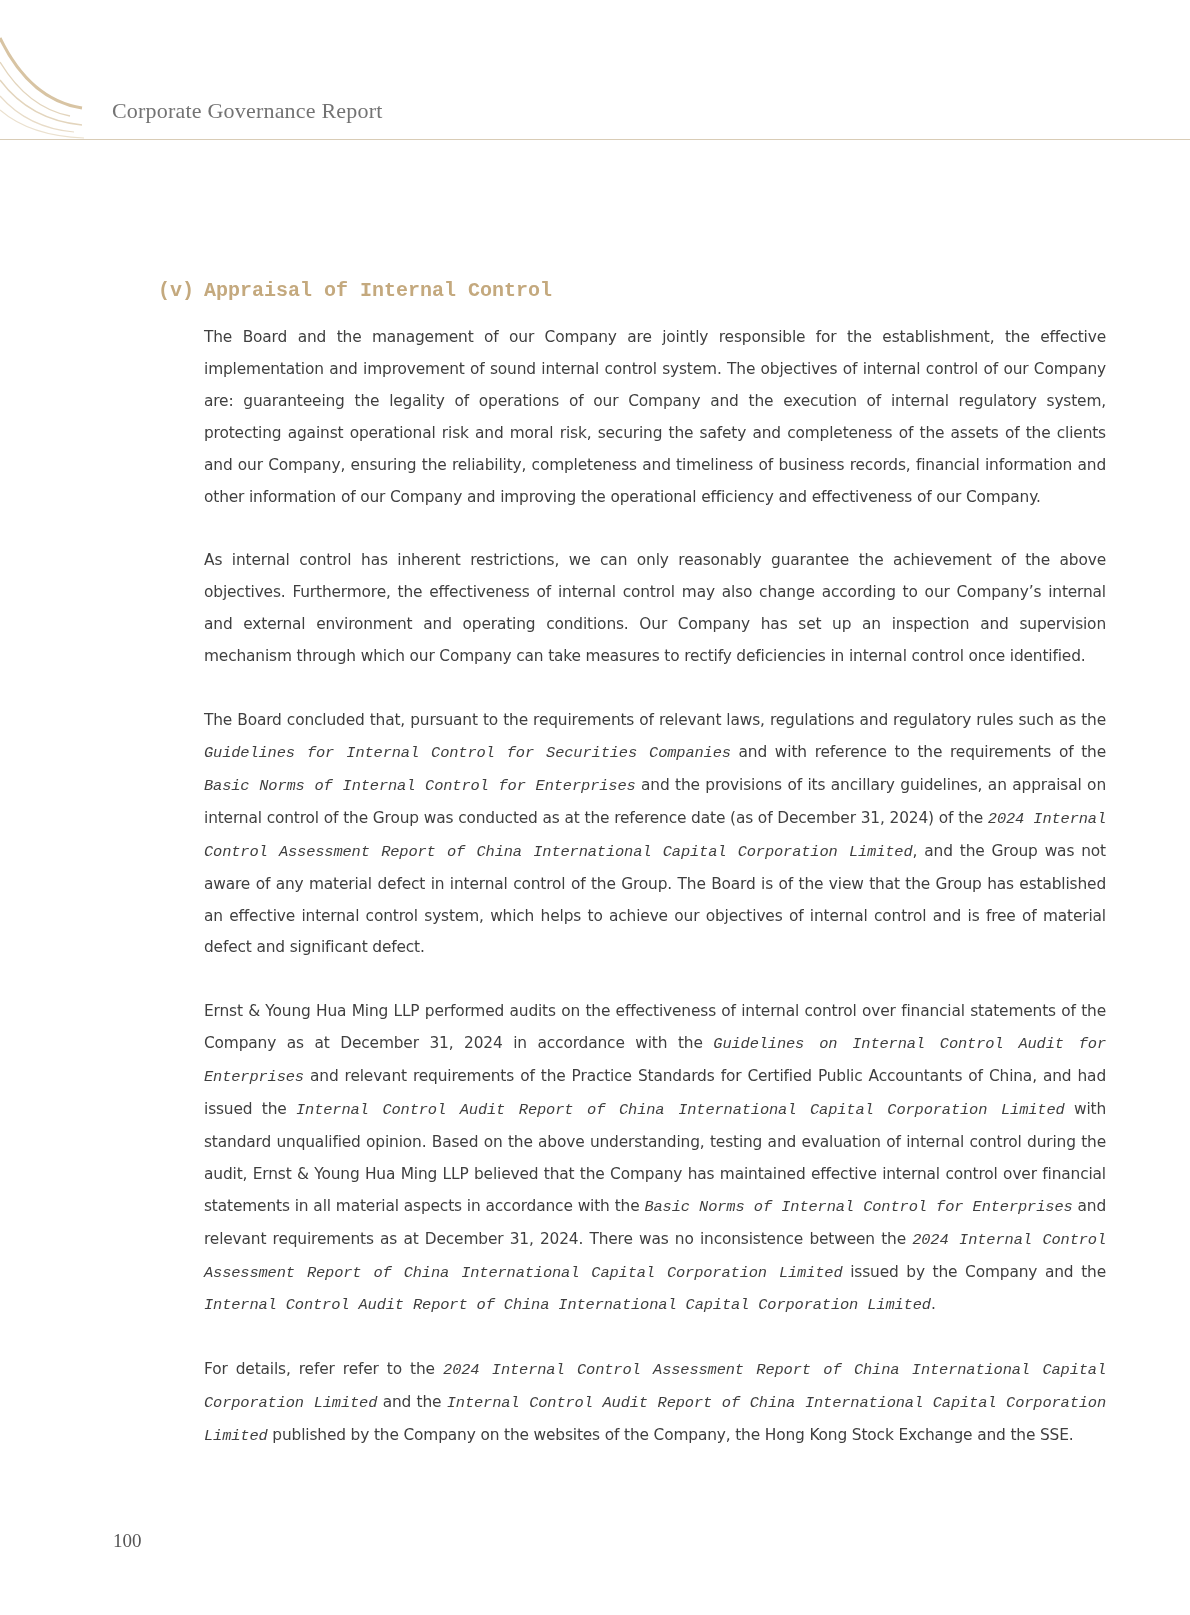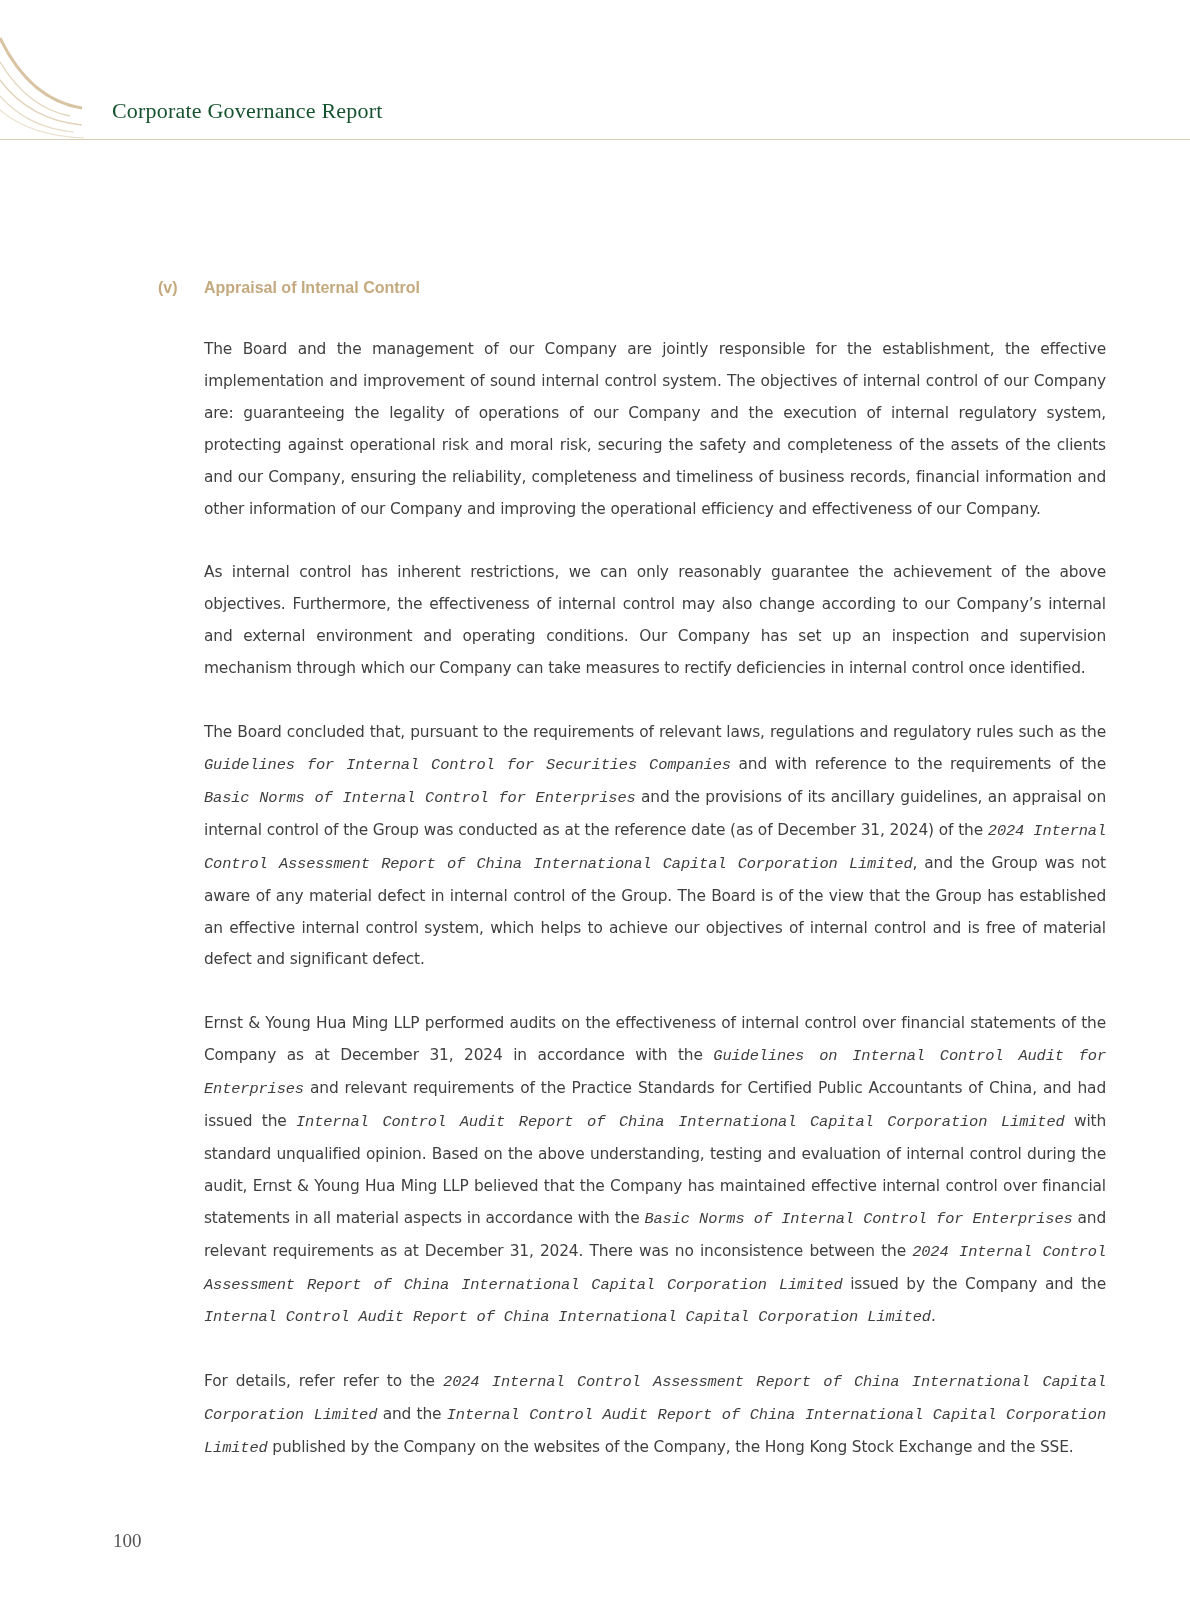--- a/index.html
+++ b/index.html
@@ -1,26 +1,26 @@
 <!DOCTYPE html>
 <html><head>
 <meta charset="utf-8">
 <style>
   html, body { margin: 0; padding: 0; background: #ffffff; }
   body { width: 1190px; height: 1615px; position: relative; overflow: hidden;
          font-family: "DejaVu Sans", sans-serif; color: #3a3a3a; }
   .arcs { position: absolute; left: 0; top: 30px; width: 100px; height: 115px; }
   .header-title { position: absolute; left: 112px; top: 98px; font-family: "Liberation Serif", serif;
-                  font-size: 22px; color: #14532d; letter-spacing: 0.2px; }
+                  font-size: 22px; color: #737373; letter-spacing: 0.2px; }
   .header-rule { position: absolute; left: 0; top: 139px; width: 1190px; height: 1px; background: #d9ccb6; }
-  .section-heading { position: absolute; left: 158px; top: 279px; font-family: Liberation Sans, sans-serif;
-                     font-weight: bold; font-size: 16px; color: #c4a97e; }
+  .section-heading { position: absolute; left: 158px; top: 279px; font-family: Liberation Mono, monospace;
+                     font-weight: bold; font-size: 20px; color: #c4a97e; }
   .section-heading .num { display: inline-block; width: 46px; }
   .content { position: absolute; left: 204px; top: 322px; width: 902px; }
-  .para { margin: 12px 0 32px 0; font-size: 15.4px; line-height: 31.9px; text-align: justify;
+  .para { margin: 0 0 32px 0; font-size: 15.4px; line-height: 31.9px; text-align: justify;
           font-family: "DejaVu Sans", sans-serif; color: #3f3f3f; letter-spacing: -0.15px; }
   .para i { font-style: italic; font-family: Liberation Mono, monospace; }
   .page-number { position: absolute; left: 113px; top: 1530px; font-family: "Liberation Serif", serif;
                  font-size: 19px; color: #555; }
 </style>
 </head>
 <body>
 
 <svg class="arcs" viewBox="0 0 100 115">
   <path d="M0 8 Q 30 70 82 78" fill="none" stroke="#d8c4a3" stroke-width="3"></path>

